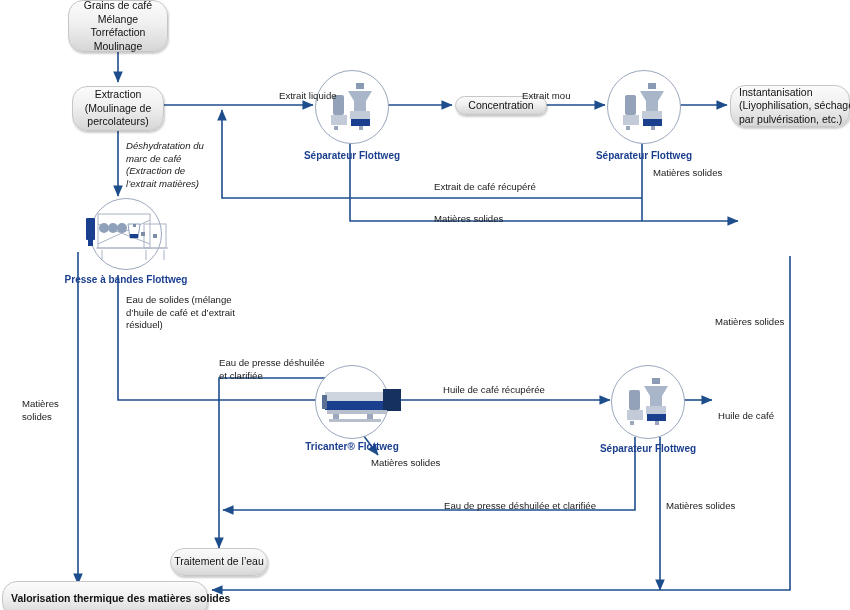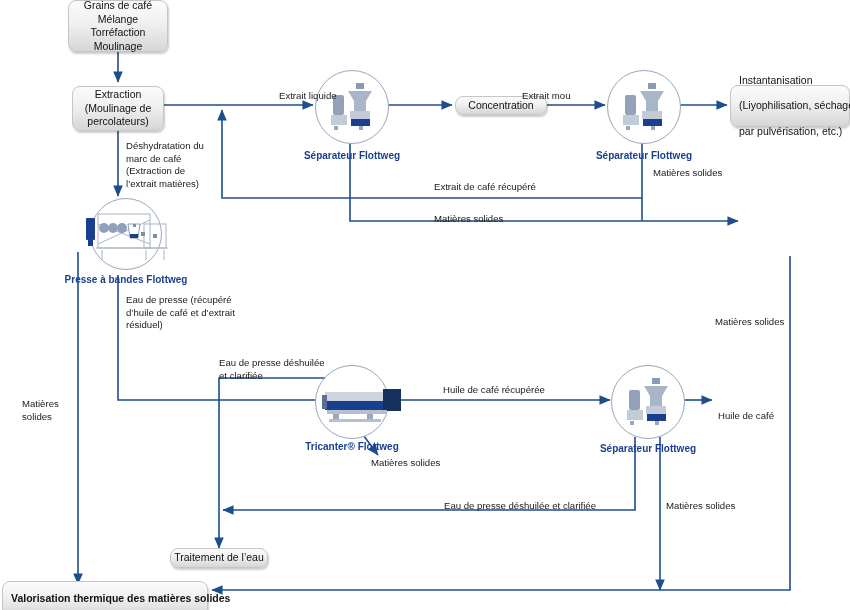--- a/index.html
+++ b/index.html
@@ -8,34 +8,34 @@
     font-family:"Liberation Sans","DejaVu Sans",sans-serif;
     color:#1a1a1a;
   }
   #canvas{position:absolute;inset:0;width:850px;height:610px;}
   svg.wires{position:absolute;left:0;top:0;width:850px;height:610px;pointer-events:none;}
 
   
   .pbox{
     position:absolute;
     box-sizing:border-box;
-    border-radius:8px;
+    border-radius:15px;
     background:linear-gradient(180deg,#fbfbfb 0%,#f0f0f0 45%,#e2e2e2 75%,#d6d6d6 100%);
     border:1px solid #c6c6c6;
     box-shadow:1px 2px 2px rgba(0,0,0,0.20);
     font-size:10.5px;
     line-height:13.5px;
     color:#111;
     padding:4px 8px;
     display:flex;
     flex-direction:column;
     justify-content:center;
   }
   .pbox.center{align-items:center;text-align:center;}
-  .pbox.left{align-items:flex-start;text-align:left;gap:12px;}
+  .pbox.left{align-items:flex-start;text-align:left;}
   .pbox span{display:block;white-space:nowrap;}
 
   
   .machine{position:absolute;}
   .machine .ring{
     position:absolute;left:0;top:0;
     border-radius:50%;
     border:1px solid #9aa7bd;
     box-sizing:border-box;
     background:#ffffff;
@@ -127,21 +127,21 @@
   <div class="pbox center" style="left:455px;top:96px;width:92px;height:19px;padding-left:8px;">
     <span>Concentration</span>
   </div>
 
   <div class="pbox left" style="left:730px;top:85px;width:120px;height:42px;">
     <span>Instantanisation</span>
     <span>(Liyophilisation, séchage</span>
     <span>par pulvérisation, etc.)</span>
   </div>
 
-  <div class="pbox center" style="left:170px;top:548px;width:98px;height:20px;">
+  <div class="pbox center" style="left:170px;top:548px;width:98px;height:28px;">
     <span>Traitement de l’eau</span>
   </div>
 
   <div class="pbox left" style="left:2px;top:581px;width:206px;height:36px;font-weight:bold;">
     <span>Valorisation thermique des matières solides</span>
   </div>
 
   <div class="machine" style="left:315px;top:70px;width:74px;height:74px;">
     <div class="ring" style="width:74px;height:74px;"></div>
     <svg width="74" height="74" style="position:absolute;left:0;top:0;" viewBox="0 0 74 74">
@@ -226,39 +226,39 @@
       <rect x="16" y="45" width="16" height="10" fill="#c3cbd8"></rect>
       <rect x="19" y="56" width="4" height="4" fill="#9aa7bd"></rect>
       <rect x="44" y="56" width="4" height="4" fill="#9aa7bd"></rect>
     </svg>
     <div class="caption" style="top:78px;">Séparateur Flottweg</div>
   </div>
 
   <div class="lbl" style="left:239px;top:90px;padding-left:40px;">Extrait liquide</div>
   <div class="lbl" style="left:522px;top:90px;">Extrait mou</div>
 
-  <div class="lbl wrap" style="left:126px;top:140px;width:110px;">
+  <div class="lbl wrap" style="left:126px;top:140px;width:110px;font-style:italic;">
     <span>Déshydratation du</span>
     <span>marc de café</span>
     <span>(Extraction de</span>
     <span>l’extrait matières)</span>
   </div>
 
   <div class="lbl" style="left:434px;top:181px;">Extrait de café récupéré</div>
   <div class="lbl" style="left:434px;top:213px;">Matières solides</div>
   <div class="lbl" style="left:653px;top:167px;">Matières solides</div>
   <div class="lbl" style="left:715px;top:316px;">Matières solides</div>
 
   <div class="lbl wrap" style="left:22px;top:398px;width:60px;">
     <span>Matières</span>
     <span>solides</span>
   </div>
 
   <div class="lbl wrap" style="left:126px;top:294px;width:130px;">
-    <span>Eau de presse (récupéré</span>
+    <span>Eau de solides (mélange</span>
     <span>d’huile de café et d’extrait</span>
     <span>résiduel)</span>
   </div>
 
   <div class="lbl wrap" style="left:219px;top:357px;width:130px;">
     <span>Eau de presse déshuilée</span>
     <span>et clarifiée</span>
   </div>
 
   <div class="lbl" style="left:443px;top:384px;">Huile de café récupérée</div>

